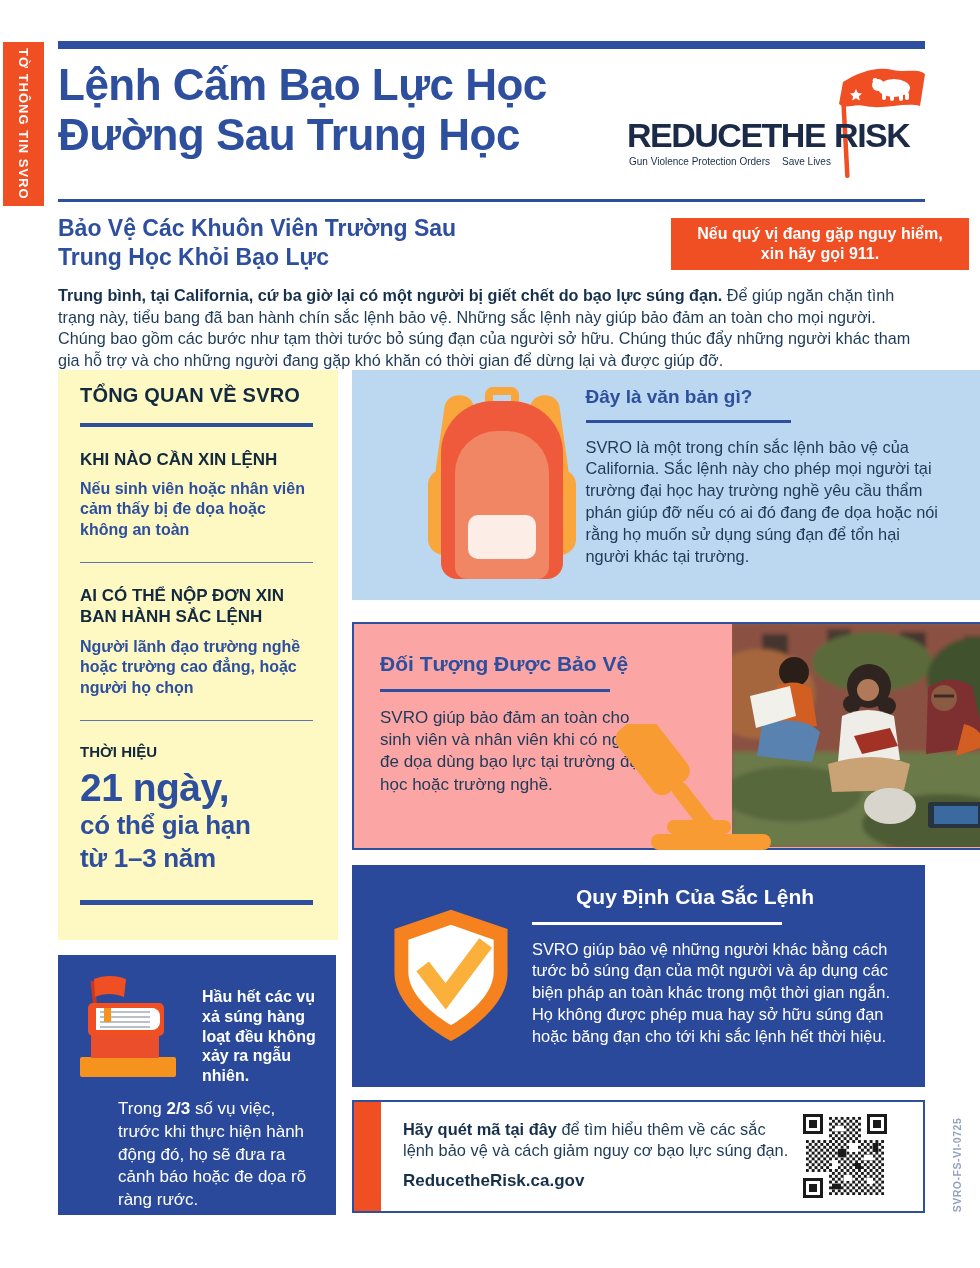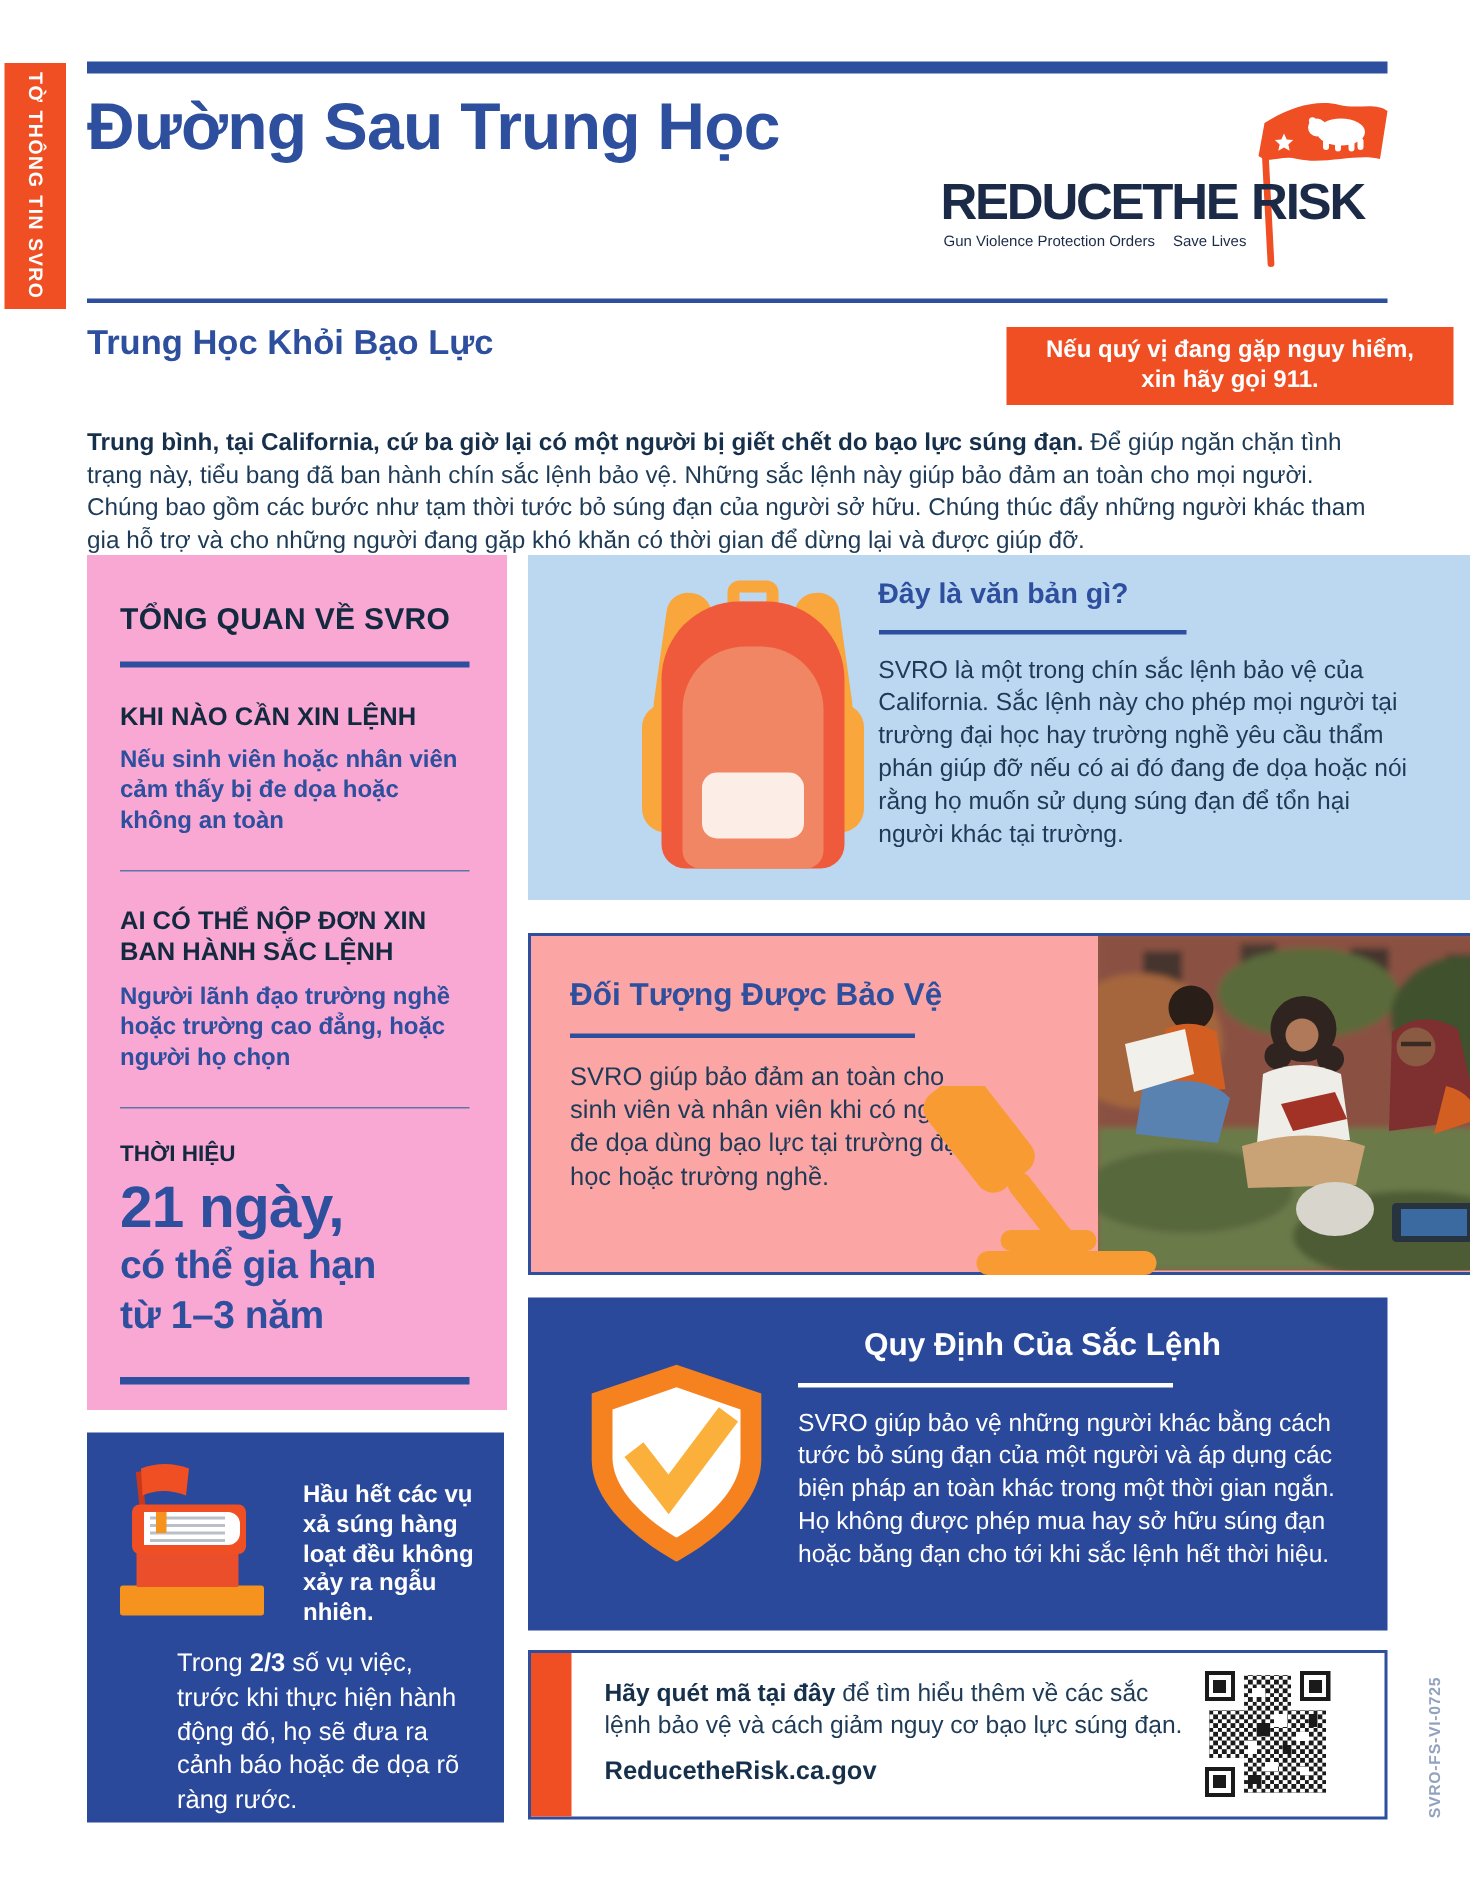--- a/index.html
+++ b/index.html
@@ -31,21 +31,21 @@
   .subtitle { position:absolute; left:58px; top:214px; width:500px; color:#2D4F9E; font-weight:bold;
     font-size:23px; line-height:1.25; }
   .emergency { position:absolute; left:627px; top:218px; width:298px; height:52px; background:#F04E23;
     color:#fff; font-weight:bold; font-size:16px; line-height:1.25; display:flex; flex-direction:column;
     align-items:center; justify-content:center; text-align:center;margin-left:44px; }
 
   .intro { position:absolute; left:58px; top:285px; width:867px; color:#1D3A57; font-size:16.2px; line-height:1.33; }
   .intro b { color:#16304C; }
 
   
-  .overview { position:absolute; left:58px; top:370px; width:280px; height:570px; background:#f9a8d4; padding:32px 22px; }
+  .overview { position:absolute; left:58px; top:370px; width:280px; height:570px; background:#fef9c3; padding:14px 22px; }
   .overview h2 { color:#13293F; font-size:20px; letter-spacing:0.2px; }
   .hr-thick { width:233px; height:3.5px; background:#2D4F9E; margin:16px 0 22px 0; }
   .ov-label { color:#13293F; font-weight:bold; font-size:17px; line-height:1.25; margin-bottom:9px; }
   .ov-text { color:#2D4F9E; font-weight:bold; font-size:16px; line-height:1.28; }
   .hr-thin { width:233px; height:1px; background:#5F74A8; margin:22px 0; }
   .dur-label { color:#13293F; font-weight:bold; font-size:15px; margin-bottom:8px; }
   .dur-value { color:#2D4F9E; font-weight:bold; font-size:39px; line-height:1.05; letter-spacing:-0.5px; }
   .dur-note { color:#2D4F9E; font-weight:bold; font-size:26px; line-height:1.25; letter-spacing:-0.3px; }
   .hr-bottom { width:233px; height:4.5px; background:#2D4F9E; margin-top:26px; }
 
@@ -102,20 +102,21 @@
 <body>
 
 <div class="page">
 
   <div class="side-tab">
     <span>TỜ THÔNG TIN SVRO</span>
   </div>
 
   <div class="top-bar"></div>
   <div class="title">
+    <div>Lệnh Cấm Bạo Lực Học</div>
     <div>Đường Sau Trung Học</div>
   </div>
 
   <div class="logo">
     <svg class="logo-flag" viewBox="0 0 110 112">
       <rect x="24" y="30" width="4.5" height="82" rx="2" fill="#F04E23" transform="rotate(-3 26 70)"></rect>
       <path d="M24,16 C40,6 58,0 74,4 C86,7 98,2 106,8 L101,40 C86,36 64,44 46,40 C34,37 28,44 20,38 Z" fill="#F04E23"></path>
       <path d="M37,23 l1.8,4 4.3,0.4 -3.2,2.9 0.9,4.2 -3.8,-2.2 -3.8,2.2 0.9,-4.2 -3.2,-2.9 4.3,-0.4 Z" fill="#fff"></path>
       <g fill="#fff">
         <ellipse cx="75" cy="22" rx="16" ry="9"></ellipse>
@@ -136,20 +137,21 @@
     <div class="logo-tagline">
       <span>Gun Violence Protection Orders</span>
       <span class="tag-gap"></span>
       <span>Save Lives</span>
     </div>
   </div>
 
   <div class="title-underline"></div>
 
   <div class="subtitle">
+    <div>Bảo Vệ Các Khuôn Viên Trường Sau</div>
     <div>Trung Học Khỏi Bạo Lực</div>
   </div>
 
   <div class="emergency">
     <span>Nếu quý vị đang gặp nguy hiểm,</span>
     <span>xin hãy gọi 911.</span>
   </div>
 
   <p class="intro"><b>Trung bình, tại California, cứ ba giờ lại có một người bị giết chết do bạo lực súng đạn.</b><span> Để giúp ngăn chặn tình trạng này, tiểu bang đã ban hành chín sắc lệnh bảo vệ. Những sắc lệnh này giúp bảo đảm an toàn cho mọi người. Chúng bao gồm các bước như tạm thời tước bỏ súng đạn của người sở hữu. Chúng thúc đẩy những người khác tham gia hỗ trợ và cho những người đang gặp khó khăn có thời gian để dừng lại và được giúp đỡ.</span></p>
 

